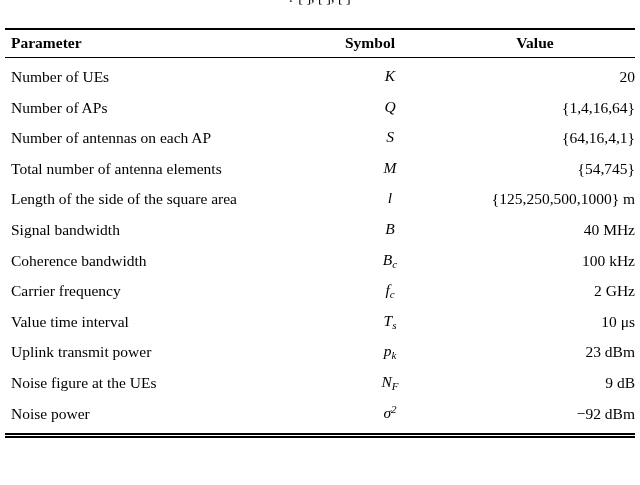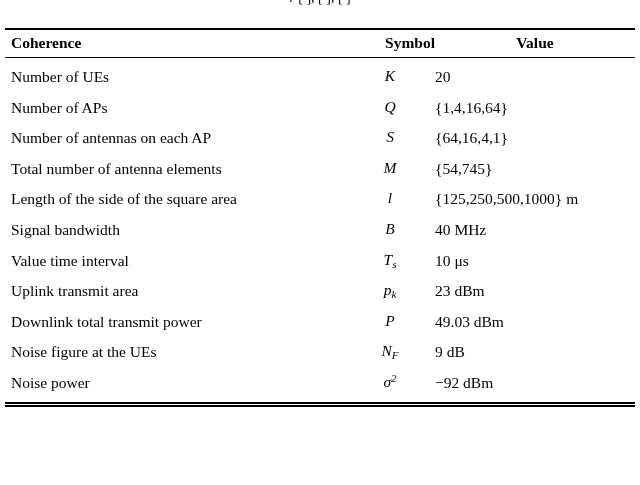--- a/index.html
+++ b/index.html
@@ -42,33 +42,33 @@
   col.col-sym   { width: 90px;  }
   col.col-val   { width: 200px; }
 
   thead th {
     font-weight: bold;
     border-bottom: 1.5px solid #000;
     padding: 4px 0 5px 0;
     font-size: 15.5px;
   }
   th.c-param { text-align: left; padding-left: 6px; }
-  th.c-sym   { text-align: right; }
+  th.c-sym   { text-align: left; }
   th.c-val   { }
 
   tbody tr:first-child td { padding-top: 5px; font-family: Liberation Serif, serif; }
   tbody tr:last-child td  { padding-bottom: 6px; }
   tbody td {
     padding: 1.6px 0;
     line-height: 19.4px;
     white-space: nowrap;
   }
   td.c-param { text-align: left; padding-left: 6px; }
   td.c-sym   { text-align: center; }
-  td.c-val   { text-align: left; }
+  td.c-val   { text-align: right; }
 
   .sym-base {
     font-style: italic;
   }
   .sym-sub {
     font-style: italic;
     font-size: 11px;
     vertical-align: -3px;
   }
   .sym-sup {
@@ -85,21 +85,21 @@
 </div>
 
 <table class="params">
   <colgroup>
     <col class="col-param">
     <col class="col-sym">
     <col class="col-val">
   </colgroup>
   <thead>
     <tr>
-      <th class="c-param">Coherence</th>
+      <th class="c-param">Parameter</th>
       <th class="c-sym">Symbol</th>
       <th class="c-val">Value</th>
     </tr>
   </thead>
   <tbody>
     <tr>
       <td class="c-param">Number of UEs</td>
       <td class="c-sym"><span class="sym-base">K</span><span class="sym-sub"></span><span class="sym-sup"></span></td>
       <td class="c-val">20</td>
     </tr>
@@ -122,33 +122,38 @@
       <td class="c-param">Length of the side of the square area</td>
       <td class="c-sym"><span class="sym-base">l</span><span class="sym-sub"></span><span class="sym-sup"></span></td>
       <td class="c-val">{125,250,500,1000} m</td>
     </tr>
     <tr>
       <td class="c-param">Signal bandwidth</td>
       <td class="c-sym"><span class="sym-base">B</span><span class="sym-sub"></span><span class="sym-sup"></span></td>
       <td class="c-val">40 MHz</td>
     </tr>
     <tr>
+      <td class="c-param">Coherence bandwidth</td>
+      <td class="c-sym"><span class="sym-base">B</span><span class="sym-sub">c</span><span class="sym-sup"></span></td>
+      <td class="c-val">100 kHz</td>
+    </tr>
+    <tr>
+      <td class="c-param">Carrier frequency</td>
+      <td class="c-sym"><span class="sym-base">f</span><span class="sym-sub">c</span><span class="sym-sup"></span></td>
+      <td class="c-val">2 GHz</td>
+    </tr>
+    <tr>
       <td class="c-param">Value time interval</td>
       <td class="c-sym"><span class="sym-base">T</span><span class="sym-sub">s</span><span class="sym-sup"></span></td>
       <td class="c-val">10 μs</td>
     </tr>
     <tr>
-      <td class="c-param">Uplink transmit area</td>
+      <td class="c-param">Uplink transmit power</td>
       <td class="c-sym"><span class="sym-base">p</span><span class="sym-sub">k</span><span class="sym-sup"></span></td>
       <td class="c-val">23 dBm</td>
-    </tr>
-    <tr>
-      <td class="c-param">Downlink total transmit power</td>
-      <td class="c-sym"><span class="sym-base">P</span><span class="sym-sub"></span><span class="sym-sup"></span></td>
-      <td class="c-val">49.03 dBm</td>
     </tr>
     <tr>
       <td class="c-param">Noise figure at the UEs</td>
       <td class="c-sym"><span class="sym-base">N</span><span class="sym-sub">F</span><span class="sym-sup"></span></td>
       <td class="c-val">9 dB</td>
     </tr>
     <tr>
       <td class="c-param">Noise power</td>
       <td class="c-sym"><span class="sym-base">σ</span><span class="sym-sub"></span><span class="sym-sup">2</span></td>
       <td class="c-val">−92 dBm</td>

